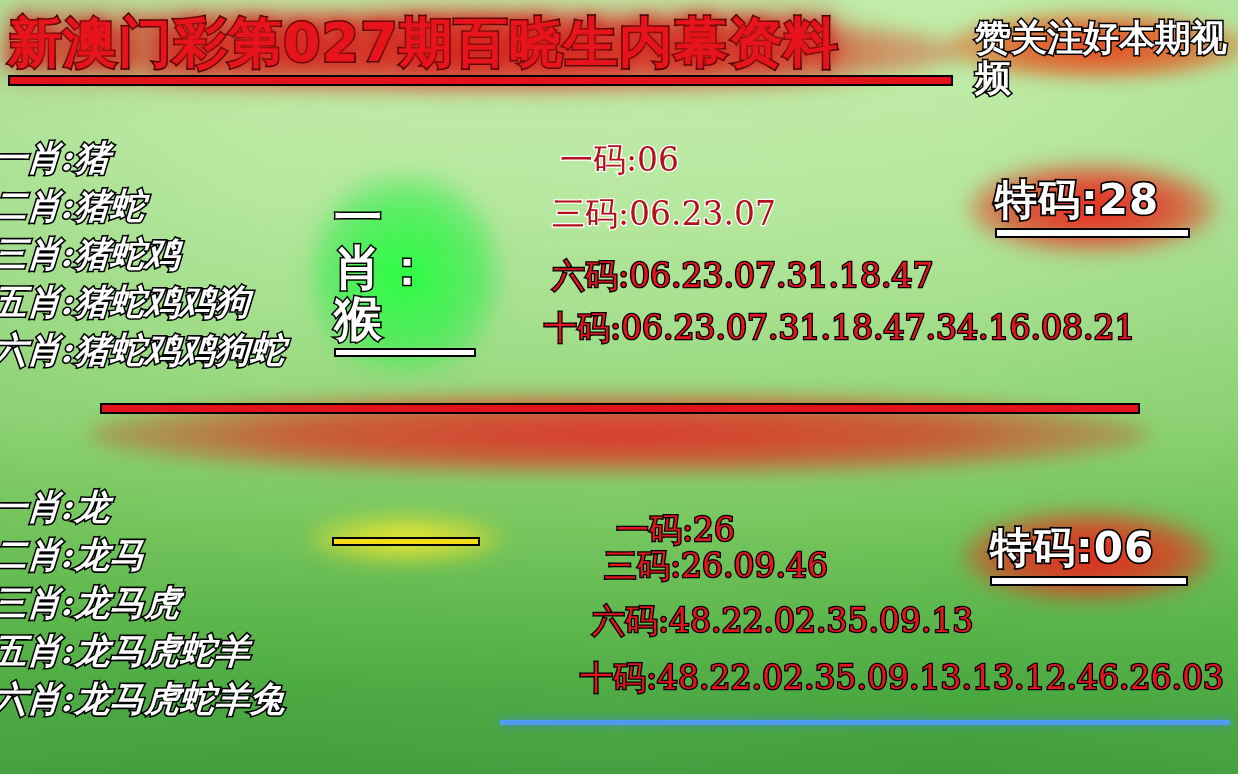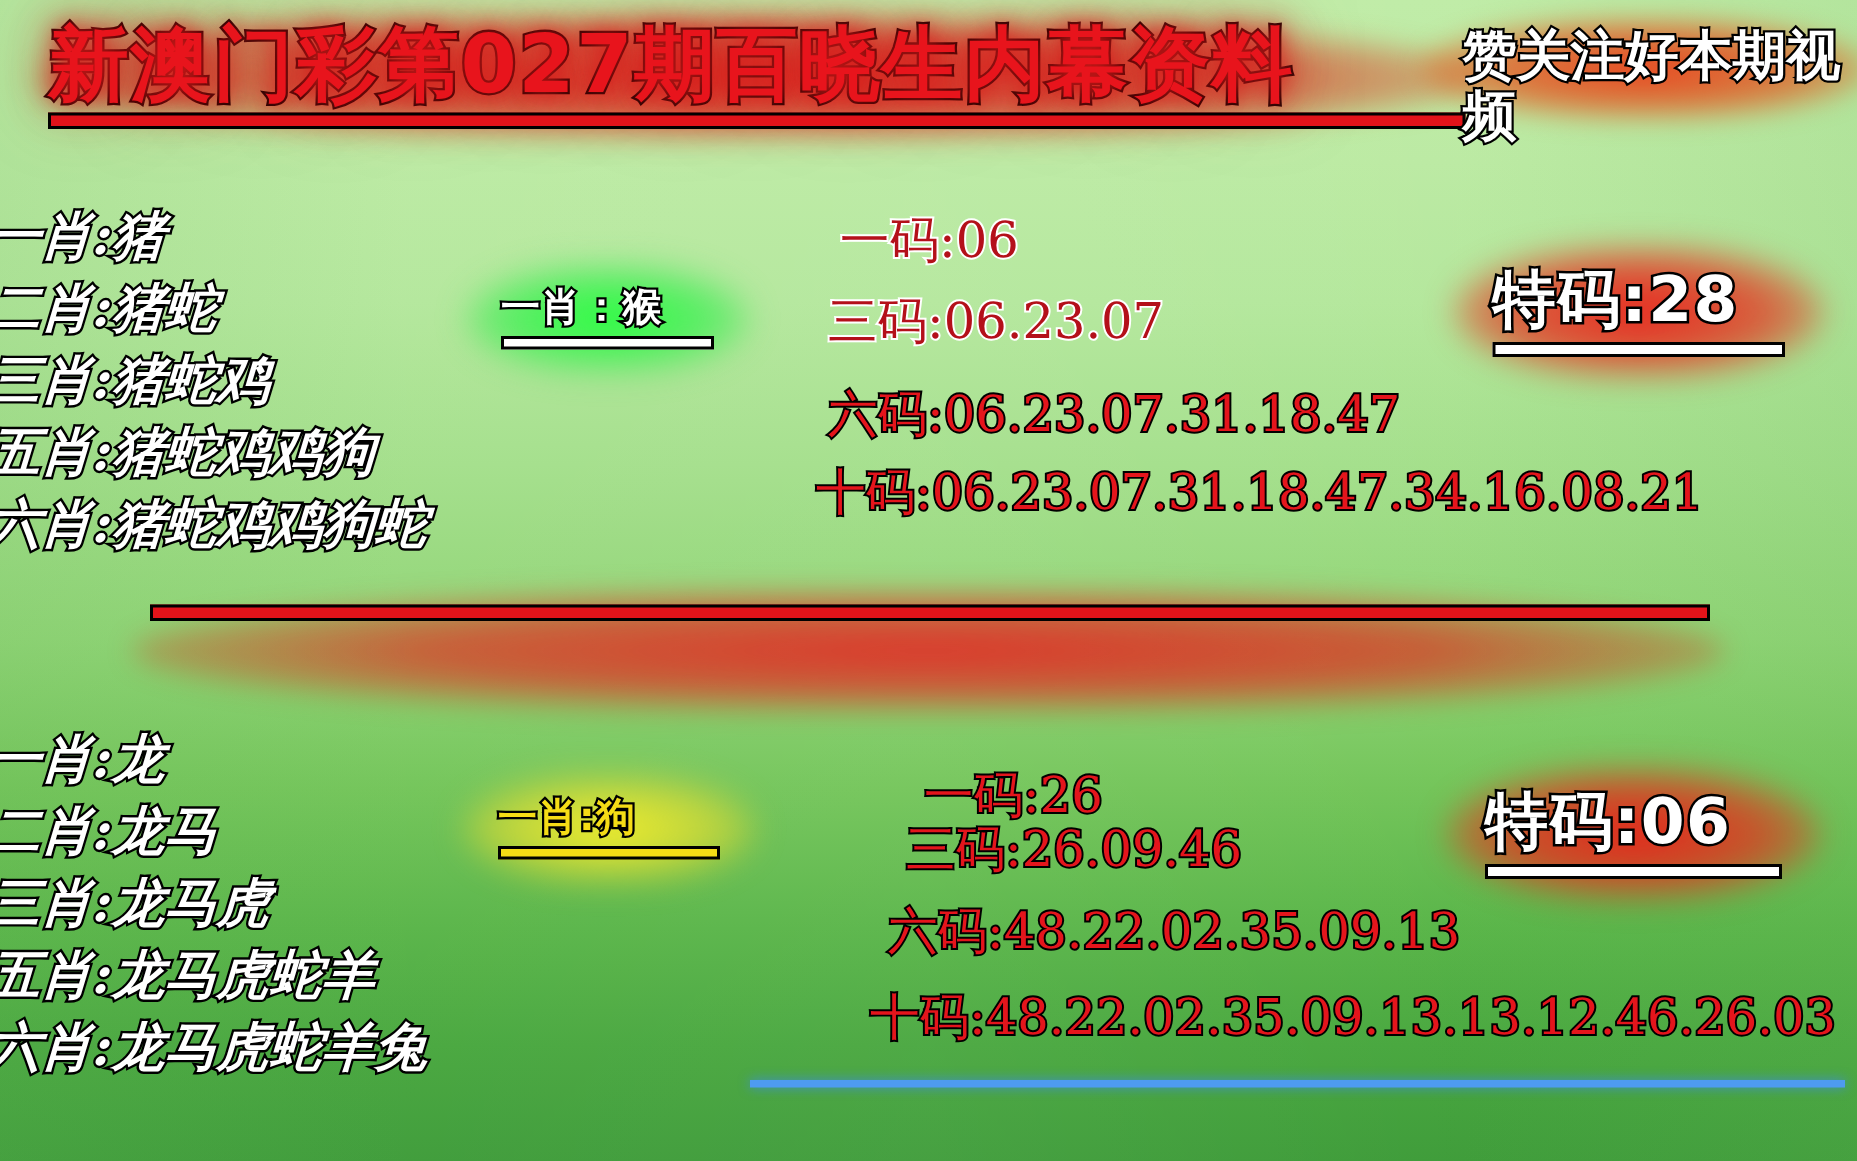--- a/index.html
+++ b/index.html
@@ -143,21 +143,21 @@
     background: radial-gradient(ellipse at center,
       rgba(250,240,40,0.95) 0%,
       rgba(240,225,45,0.60) 50%,
       rgba(225,210,50,0.18) 78%,
       rgba(210,200,60,0.0) 100%);
   }
   .pick-text {
     position: relative;
     font-family: "DejaVu Sans", sans-serif;
     font-weight: bold;
-    font-size: 26px;
+    font-size: 48px;
     line-height: 1.05;
     -webkit-text-stroke: 3px #000;
     paint-order: stroke fill;
     letter-spacing: 1px;
   }
   .pick-text.white { color: #ffffff; }
   .pick-text.yellow { color: #f5dc16; }
   .pick-bar {
     position: relative;
     height: 9px;
@@ -237,21 +237,21 @@
     background: #4e9bf0;
     margin-top: 4px;
     box-shadow: 0 0 8px rgba(60,140,230,0.9);
   }
 </style>
 </head>
 <body>
 
 <div id="stage">
 
-  <div class="headline-wrap" style="left:8px; top:16px; width:945px;margin-left:24px;">
+  <div class="headline-wrap" style="left:8px; top:16px; width:945px;">
     <div class="headline-glow" style="left:-10px; top:-4px; width:965px; height:80px;"></div>
     <div class="headline headline-text" style="font-size:54px;">新澳门彩第027期百晓生内幕资料</div>
     <div class="headline-bar" style="width:945px; margin-top:5px;"></div>
   </div>
 
   <div id="promo-wrap">
     <div id="promo-glow"></div>
     <div class="promo-text">赞关注好本期视频</div>
   </div>
 
@@ -288,21 +288,20 @@
   <div class="zodiac-list" style="left:-8px; top:483px;">
     <div class="zodiac-row">一肖:龙</div>
     <div class="zodiac-row">二肖:龙马</div>
     <div class="zodiac-row">三肖:龙马虎</div>
     <div class="zodiac-row">五肖:龙马虎蛇羊</div>
     <div class="zodiac-row">六肖:龙马虎蛇羊兔</div>
   </div>
 
   <div class="pick-wrap" style="left:332px; top:532px; width:148px;">
     <div class="pick-glow yellow"></div>
-    <div class="pick-text yellow">一肖:狗</div>
     <div class="pick-bar yellow" style="width:148px;"></div>
   </div>
 
   <div class="code-line" style="left:616px; top:512px;">一码:26</div>
   <div class="code-line" style="left:604px; top:548px;">三码:26.09.46</div>
   <div class="code-line" style="left:592px; top:603px;">六码:48.22.02.35.09.13</div>
   <div class="code-line" style="left:580px; top:660px;">十码:48.22.02.35.09.13.13.12.46.26.03</div>
 
   <div class="special-wrap" style="left:990px; top:526px; width:198px;">
     <div class="special-glow"></div>

